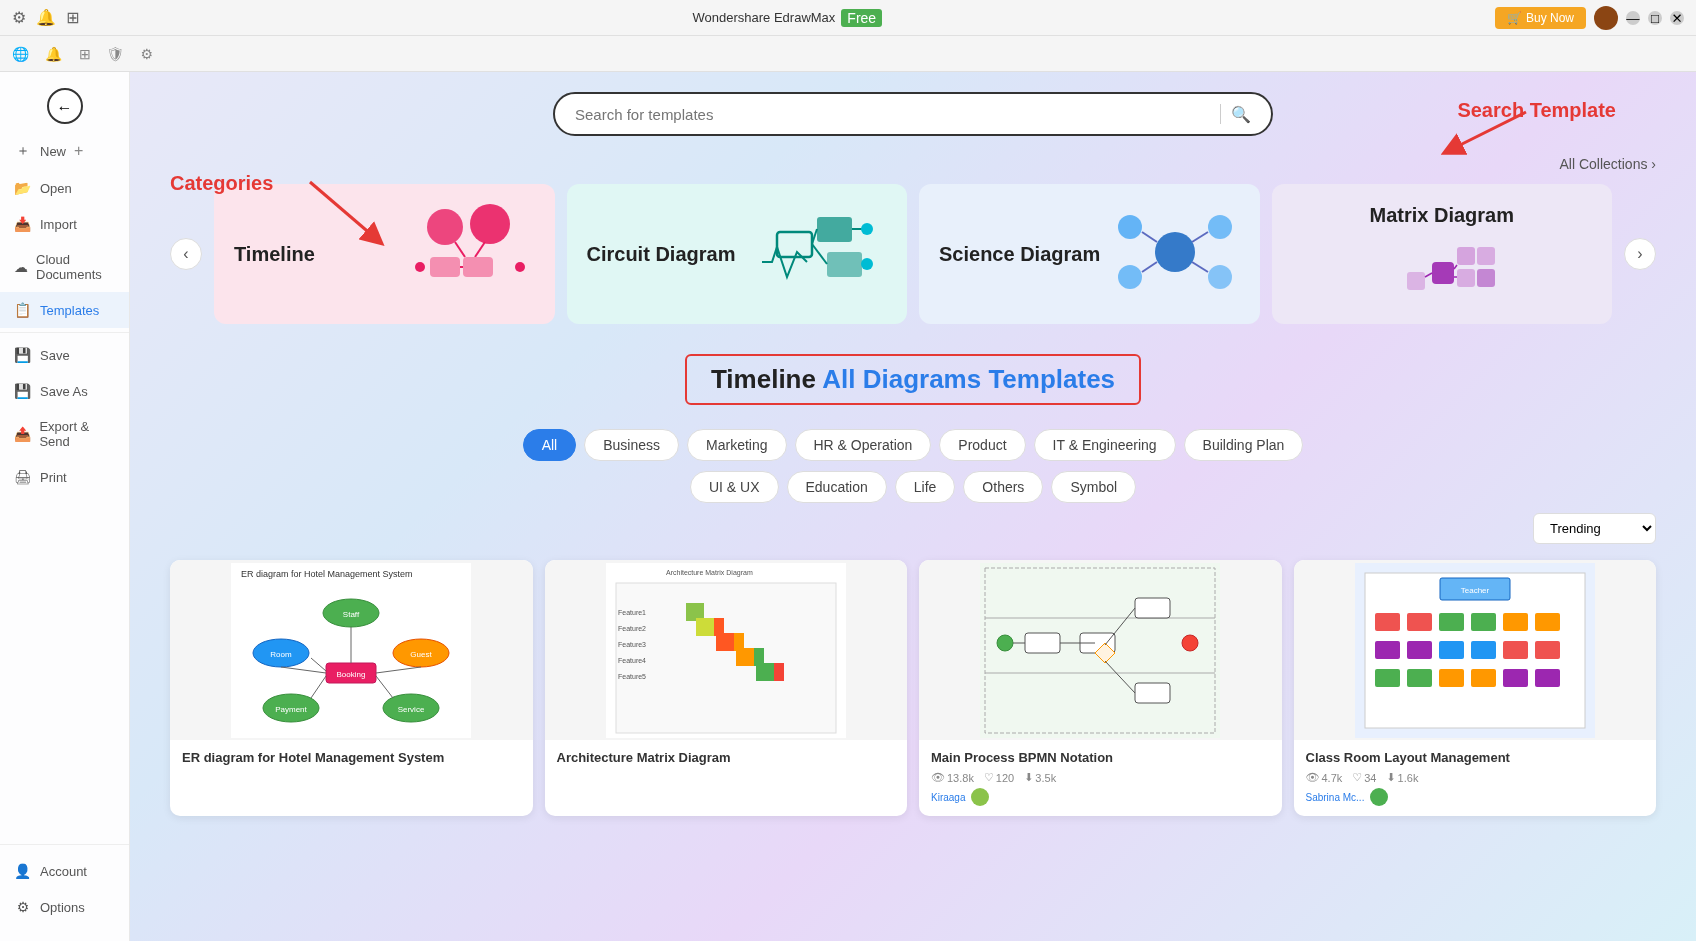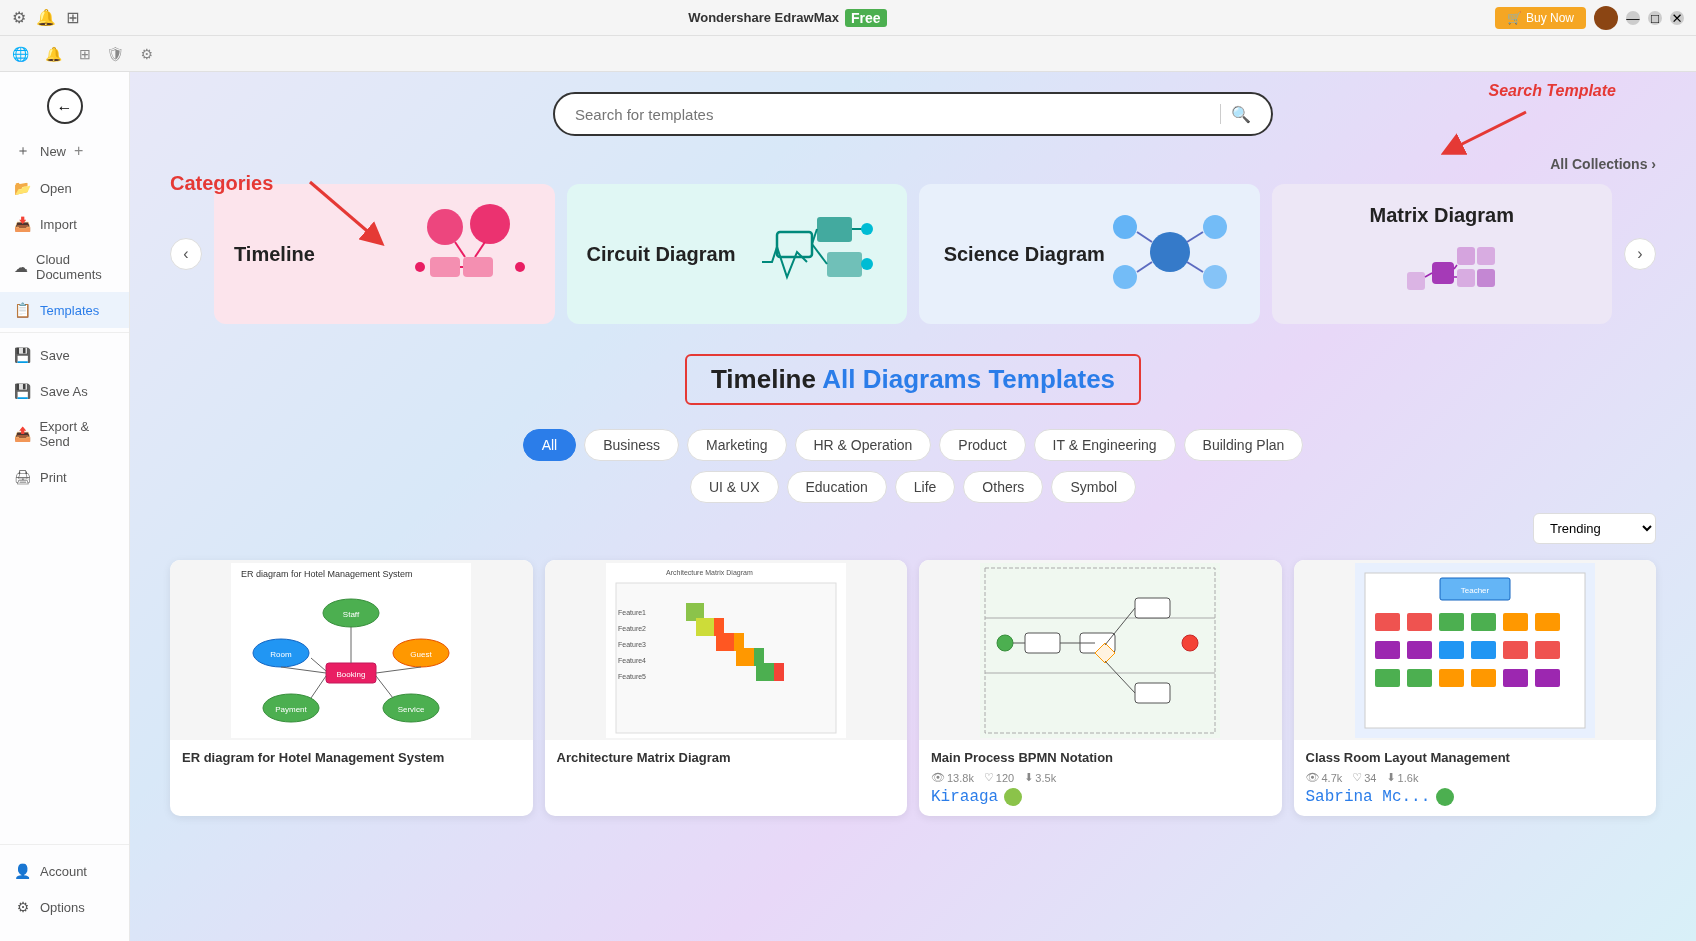--- a/index.html
+++ b/index.html
@@ -9,21 +9,21 @@
     .titlebar {
       height: 36px;
       background: #f5f5f5;
       display: flex;
       align-items: center;
       justify-content: space-between;
       padding: 0 12px;
       border-bottom: 1px solid #e0e0e0;
       flex-shrink: 0;
     }
-    .titlebar-center { font-size: 13px; color: #333; display: flex; align-items: center; gap: 6px; font-weight: bold; }
+    .titlebar-center { font-size: 13px; color: #333; display: flex; align-items: center; gap: 6px; }
     .titlebar-badge { background: #4CAF50; color: white; font-size: 14px; padding: 1px 6px; border-radius: 3px; }
     .titlebar-right { display: flex; align-items: center; gap: 8px; }
     .buy-now-btn { background: #f5a623; color: white; border: none; padding: 4px 12px; border-radius: 4px; font-size: 12px; cursor: pointer; display: flex; align-items: center; gap: 4px; }
     .avatar { width: 24px; height: 24px; border-radius: 50%; background: #8B4513; }
     .window-controls { display: flex; gap: 8px; }
     .wc { width: 14px; height: 14px; border-radius: 50%; border: none; cursor: pointer; }
     .wc-min { background: #ccc; }
     .wc-max { background: #ccc; }
     .wc-close { background: #ccc; }
 
@@ -106,21 +106,20 @@
       background: transparent;
     }
     .search-divider { width: 1px; height: 20px; background: #ccc; }
     .search-btn { background: none; border: none; cursor: pointer; font-size: 16px; color: #333; }
 
     
     .collections-header {
       display: flex;
       justify-content: flex-end;
       margin-bottom: 12px;
-      font-weight: bold;
     }
     .all-collections-link { font-size: 14px; color: #555; cursor: pointer; text-decoration: none; }
 
     
     .category-cards {
       display: flex;
       gap: 12px;
       margin-bottom: 30px;
       align-items: center;
     }
@@ -141,21 +140,21 @@
       border-radius: 12px;
       display: flex;
       align-items: center;
       justify-content: space-between;
       padding: 20px;
       cursor: pointer;
       overflow: hidden;
     }
     .cat-card-1 { background: #fce4ec; }
     .cat-card-2 { background: #e0f7f4; }
-    .cat-card-3 { background: #e8f0fb; justify-content: center; }
+    .cat-card-3 { background: #e8f0fb; }
     .cat-card-4 { background: #ede7f6; flex-direction: column; }
     .cat-card-label { font-size: 20px; font-weight: 700; color: #222; }
     .cat-card-icon { flex-shrink: 0; }
 
     
     .explore-section { text-align: center; margin-bottom: 24px; }
     .explore-title {
       display: inline-block;
       border: 2px solid #e53935;
       border-radius: 6px;
@@ -221,21 +220,21 @@
       align-items: center;
       justify-content: center;
       overflow: hidden;
     }
     .template-info {
       padding: 10px 12px;
     }
     .template-title { font-size: 13px; font-weight: 600; color: #333; margin-bottom: 6px; }
     .template-meta { display: flex; gap: 10px; font-size: 11px; color: #888; align-items: center; }
     .template-meta span { display: flex; align-items: center; gap: 2px; }
-    .template-author { font-size: 16px; color: #2b7de9; font-family: Liberation Mono, monospace; }
+    .template-author { font-size: 10px; color: #2b7de9; }
 
     
     .main-content::-webkit-scrollbar { width: 6px; }
     .main-content::-webkit-scrollbar-track { background: transparent; }
     .main-content::-webkit-scrollbar-thumb { background: rgba(0,0,0,0.2); border-radius: 3px; }
 
   </style>
 </head>
 <body>
 
@@ -329,21 +328,21 @@
         <span>Options</span>
       </div>
     </div>
   </div>
 
   <div class="main-content" style="position:relative;">
 
     <div style="position:absolute;top:100px;left:40px;color:#e53935;font-size:20px;font-weight:700;pointer-events:none;z-index:20;">
       <span>Categories</span>
     </div>
-    <div style="position:absolute;top:10px;right:80px;color:#e53935;font-size:16px;font-weight:700;pointer-events:none;z-index:20;font-style:italic;">
+    <div style="position:absolute;top:27px;right:80px;color:#e53935;font-size:20px;font-weight:700;pointer-events:none;z-index:20;">
       <span>Search Template</span>
     </div>
 
     <svg style="position:absolute;top:30px;right:160px;pointer-events:none;z-index:19;" width="120" height="60">
       <defs>
           <marker id="ah1" markerWidth="8" markerHeight="8" refX="6" refY="4" orient="auto">
             <path d="M0,0 L8,4 L0,8 Z" fill="#e53935"></path>
           </marker>
         </defs>
       <path d="M110,10 L30,50" stroke="#e53935" stroke-width="3" fill="none" marker-end="url(#ah1)"></path>

